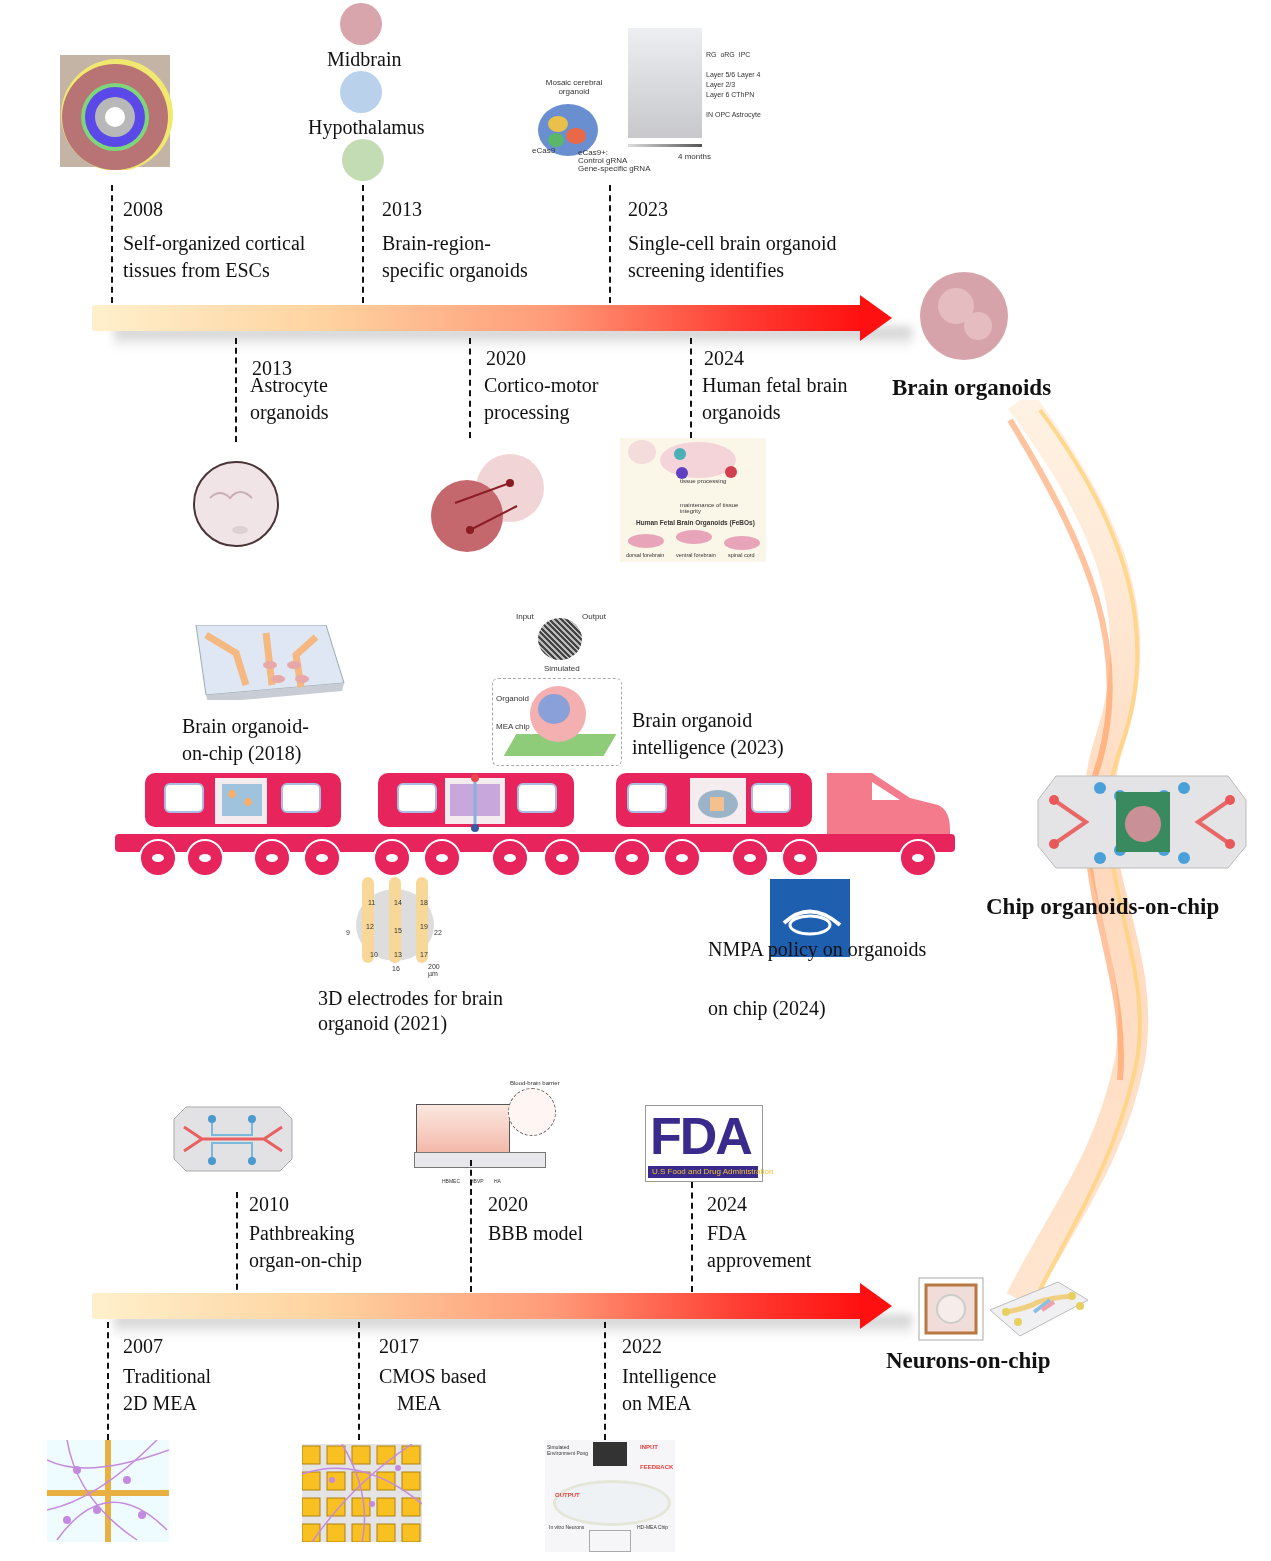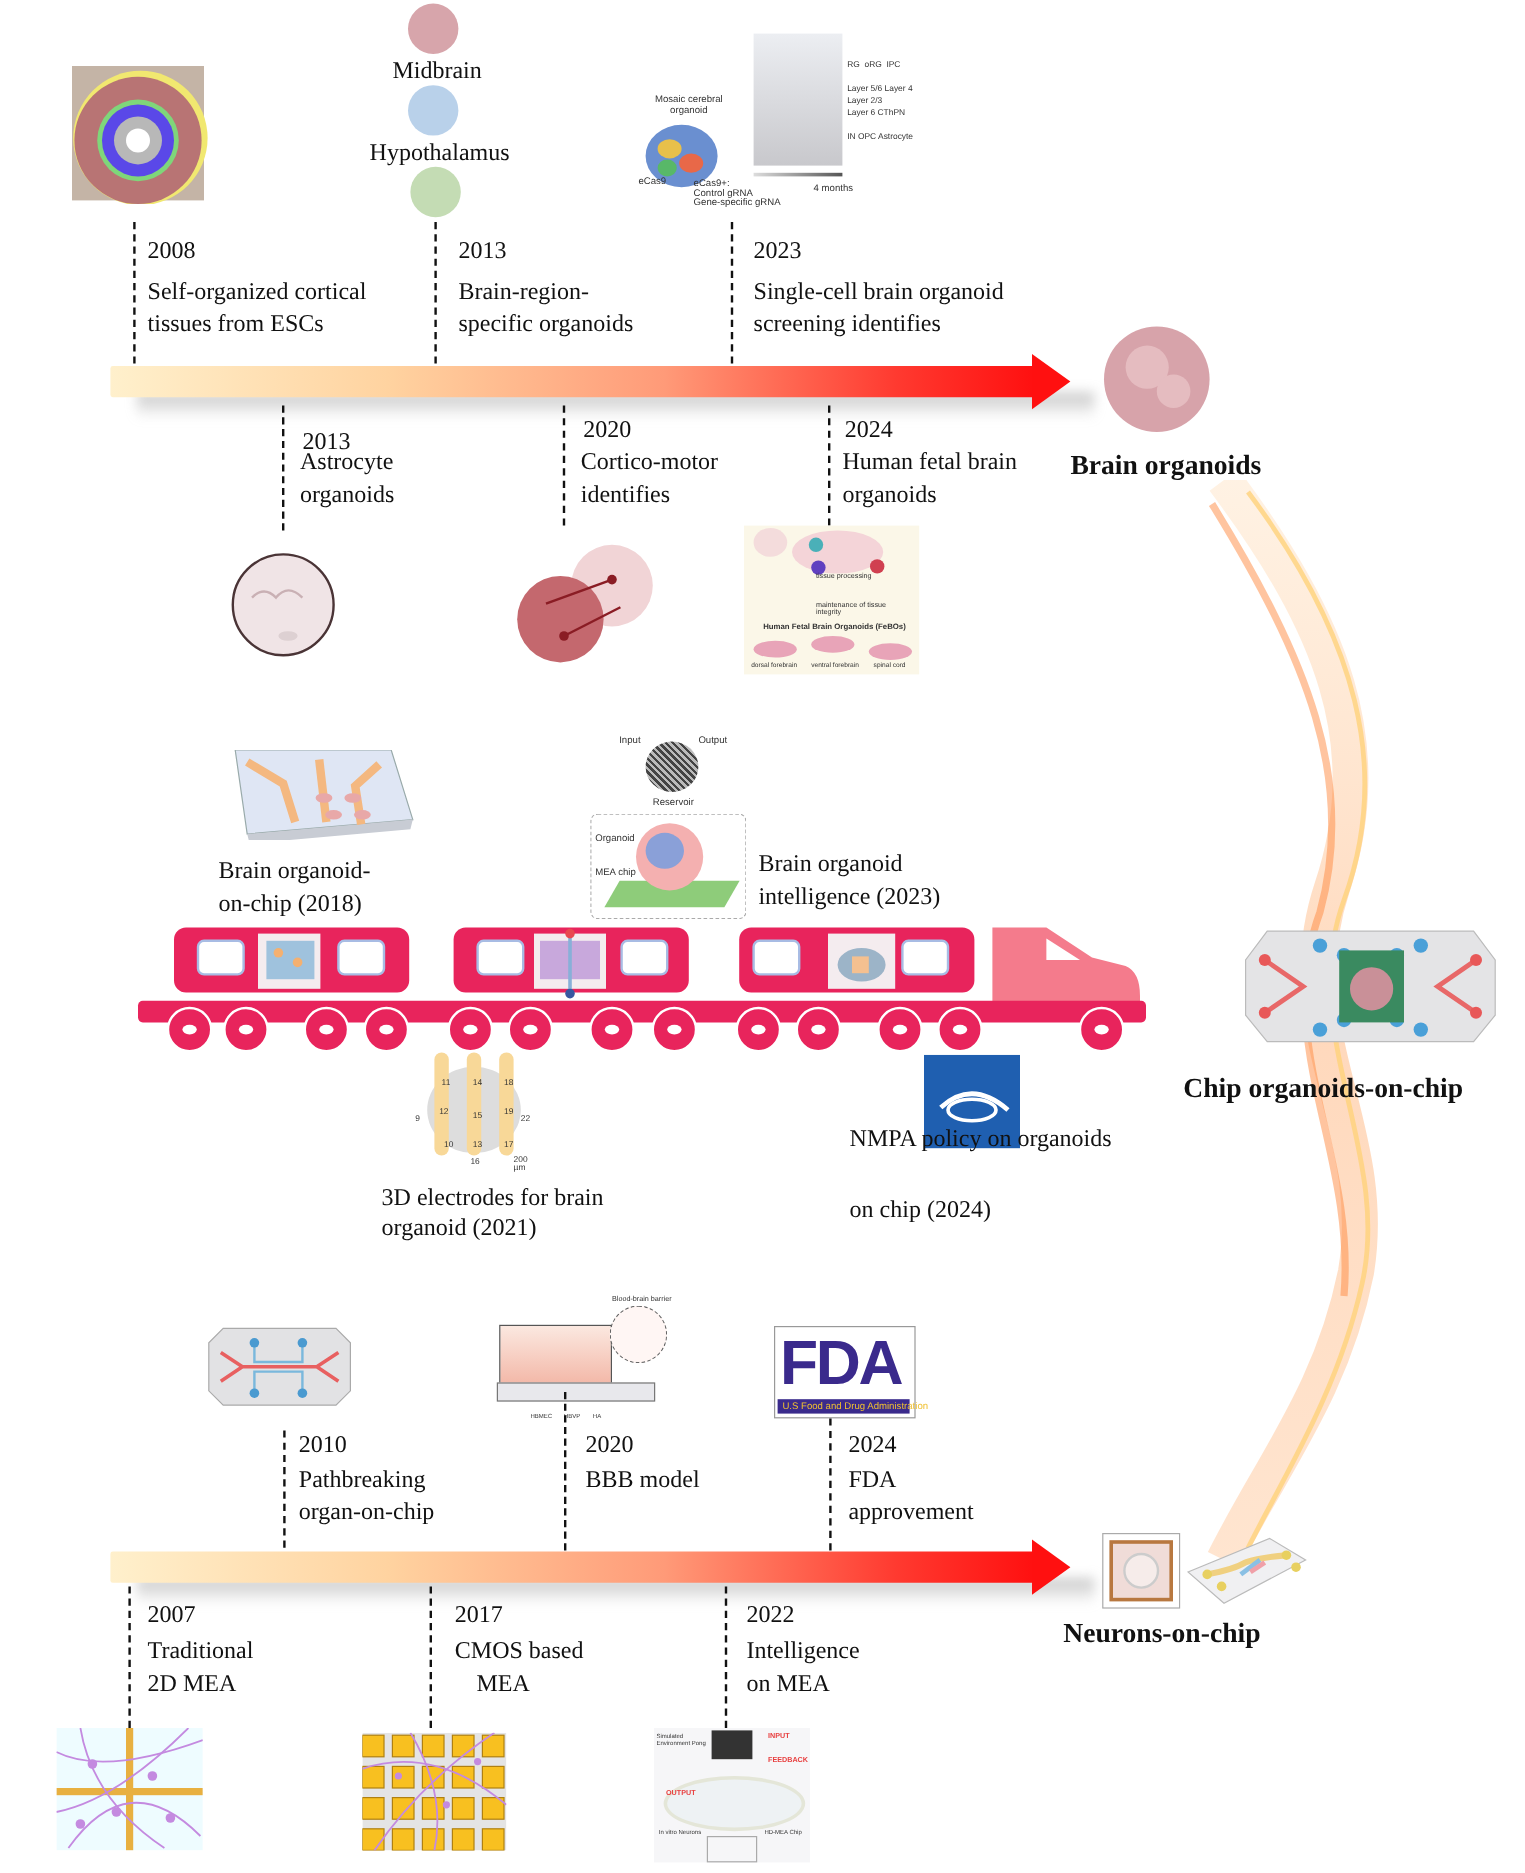--- a/index.html
+++ b/index.html
@@ -105,21 +105,21 @@
 </div>
 
 <div class="vdash" style="left:235px;top:338px;height:104px"></div>
 <div class="year" style="left:252px;top:356px">2013</div>
 <div class="lbl" style="left:250px;top:372px">Astrocyte</div>
 <div class="lbl" style="left:250px;top:399px">organoids</div>
 
 <div class="vdash" style="left:469px;top:338px;height:100px"></div>
 <div class="year" style="left:486px;top:346px">2020</div>
 <div class="lbl" style="left:484px;top:372px">Cortico-motor</div>
-<div class="lbl" style="left:484px;top:399px">identifies</div>
+<div class="lbl" style="left:484px;top:399px">processing</div>
 
 <div class="vdash" style="left:690px;top:338px;height:100px"></div>
 <div class="year" style="left:704px;top:346px">2024</div>
 <div class="lbl" style="left:702px;top:372px">Human fetal brain</div>
 <div class="lbl" style="left:702px;top:399px">organoids</div>
 
 <svg class="abs" style="left:190px;top:458px" width="92" height="92">
   <circle cx="46" cy="46" r="42" fill="#f0e4e6" stroke="#4a3436" stroke-width="2"></circle>
   <path d="M20 40 q10 -10 20 0 q10 -12 22 0" stroke="#c9b0b4" fill="none" stroke-width="2"></path>
   <ellipse cx="50" cy="72" rx="8" ry="4" fill="#ddd0d2"></ellipse>
@@ -171,21 +171,21 @@
   <ellipse cx="102" cy="54" rx="7" ry="4" fill="#e8a8a8"></ellipse>
   <ellipse cx="126" cy="54" rx="7" ry="4" fill="#e8a8a8"></ellipse>
 </svg>
 <div class="lbl" style="left:182px;top:713px">Brain organoid-</div>
 <div class="lbl" style="left:182px;top:740px">on-chip (2018)</div>
 
 <div class="abs" style="left:490px;top:608px;width:135px;height:158px">
   <div class="abs small" style="left:26px;top:4px">Input</div>
   <div class="abs small" style="left:92px;top:4px">Output</div>
   <div class="abs" style="left:48px;top:10px;width:44px;height:42px;border-radius:50%;background:repeating-linear-gradient(45deg,#444 0 2px,#bbb 2px 4px)"></div>
-  <div class="abs small" style="left:54px;top:56px">Reservoir</div>
+  <div class="abs small" style="left:54px;top:56px">Simulated</div>
   <div class="abs" style="left:2px;top:70px;width:128px;height:86px;border:1px dashed #aaa;border-radius:6px"></div>
   <div class="abs" style="left:20px;top:126px;width:100px;height:22px;background:#8ecc7a;transform:skewX(-30deg)"></div>
   <div class="abs" style="left:40px;top:78px;width:56px;height:56px;border-radius:50%;background:#f4b0b0"></div>
   <div class="abs" style="left:48px;top:86px;width:32px;height:30px;border-radius:50%;background:#8aa0d8"></div>
   <div class="abs small" style="left:6px;top:86px">Organoid</div>
   <div class="abs small" style="left:6px;top:114px">MEA chip</div>
 </div>
 <div class="lbl" style="left:632px;top:707px">Brain organoid</div>
 <div class="lbl" style="left:632px;top:734px">intelligence (2023)</div>
 

